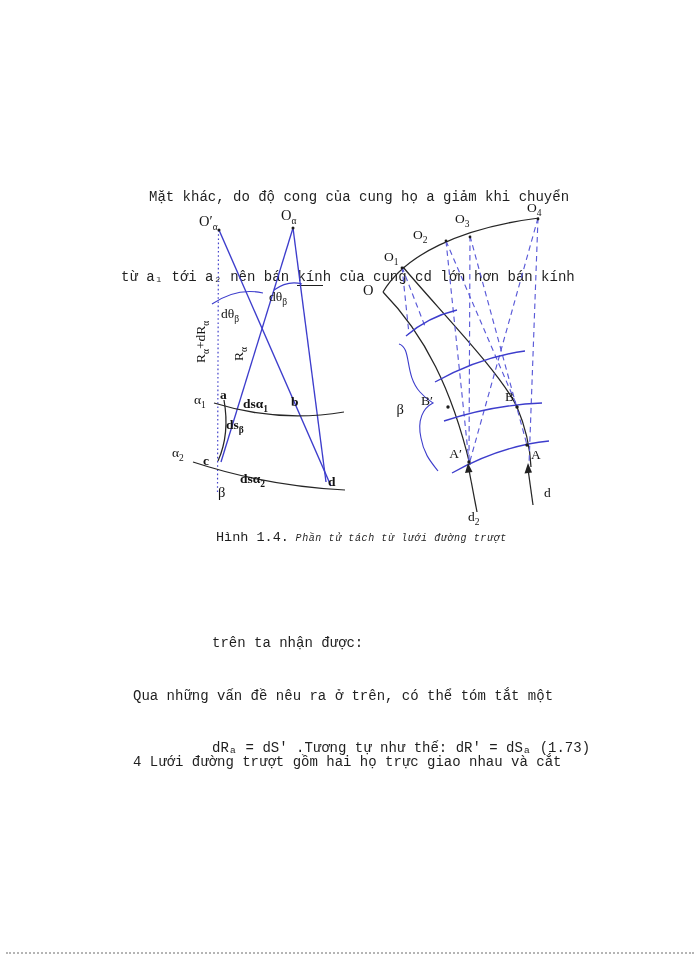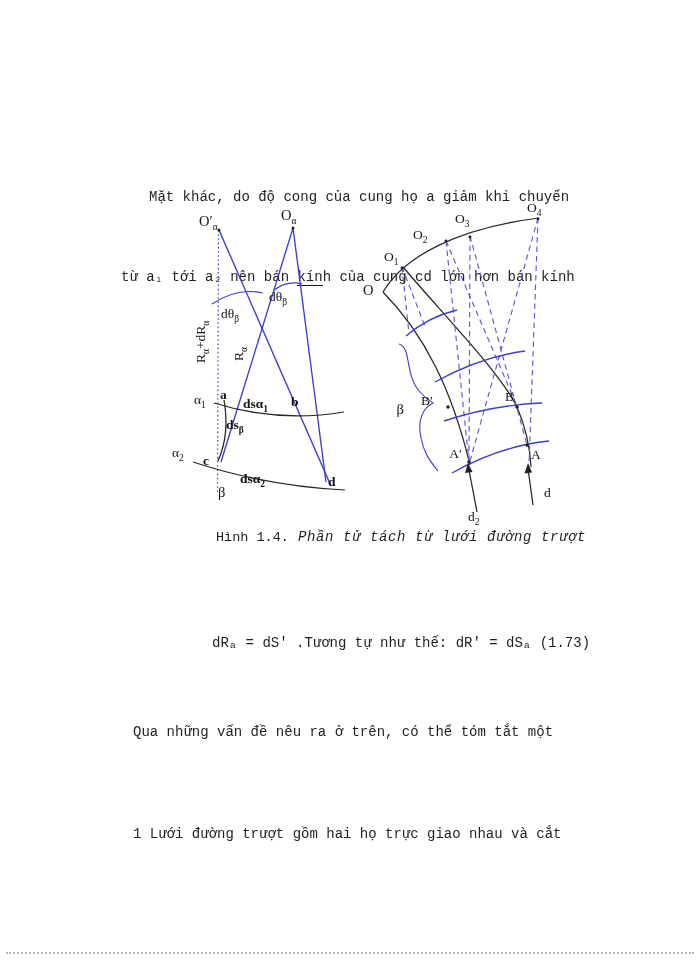--- a/index.html
+++ b/index.html
@@ -3,26 +3,26 @@
 <meta charset="utf-8">
 <style>
   html,body{margin:0;padding:0;}
   body{width:700px;height:960px;background:#ffffff;position:relative;overflow:hidden;
        font-family:"Liberation Mono","DejaVu Sans Mono",monospace;color:#1f1f1f;}
   .abs{position:absolute;}
   
   .mono{font-size:14px;line-height:21.7px;letter-spacing:0px;white-space:pre;}
   .para1{left:121px;top:131px;line-height:26.5px;font-size:14px;white-space:pre;}
   .ind1{padding-left:28px;}
-  .ind2{padding-left:12px;margin-top:36px;}
+  .ind2{padding-left:12px;}
   .ul{border-bottom:1.2px solid #1f1f1f;}
   .caption{left:216px;top:528px;white-space:pre;}
   .cap-pre{font-family:Liberation Mono, monospace;font-size:13.5px;}
   .cap-it{font-family:"Liberation Mono","DejaVu Sans Mono",monospace;font-style:italic;
-          font-size:14px;letter-spacing:0.6px;}
+          font-size:10px;letter-spacing:0.6px;}
   .formulas{left:212px;top:556px;font-size:14px;line-height:35px;white-space:pre;}
   .bodytext{left:121px;top:643px;width:490px;height:206px;overflow:hidden;}
   .rule{left:6px;top:952px;width:688px;height:0;border-top:2px dotted #b5b5b5;}
   
   svg{position:absolute;left:0;top:0;}
   .bk{stroke:#262626;stroke-width:1.25;fill:none;}
   .bl{stroke:#3d3dcc;stroke-width:1.35;fill:none;}
   .thin{stroke-width:1.1;}
   .bd{stroke:#5a5ad8;stroke-width:1.15;fill:none;stroke-dasharray:5.5 4;}
   .dt{stroke:#4444cc;stroke-width:1.2;fill:none;stroke-dasharray:1.6 2.6;}
@@ -113,26 +113,27 @@
     <text class="slbl" x="531" y="459">A</text>
     <text class="slbl" x="468" y="521"><tspan>d</tspan><tspan class="ssub" dy="3.5">2</tspan></text>
     <text class="slbl" x="544" y="497">d</text>
     <text class="slbl big" x="404" y="414" text-anchor="end">β</text>
   </g>
 </svg>
 
 <div class="abs caption"><span class="cap-pre">Hình 1.4.</span><span class="cap-it"> </span><span class="cap-it">Phần tử tách từ lưới đường trượt</span></div>
 
 <div class="abs formulas">
+  <div>trên ta nhận được:</div>
   <div>dRₐ = dS' .Tương tự như thế: dR' = dSₐ (1.73)</div>
 </div>
 
 <div class="abs bodytext mono">
   <div class="ind2">Qua những vấn đề nêu ra ở trên, có thể tóm tắt một</div>
-  <div class="ind2">1 Lưới đường trượt gồm hai họ trực giao nhau và cắt</div>
+  <div class="ind2">4 Lưới đường trượt gồm hai họ trực giao nhau và cắt</div>
   
   
   
   
   
   
   
 </div>
 
 <div class="abs rule"></div>

